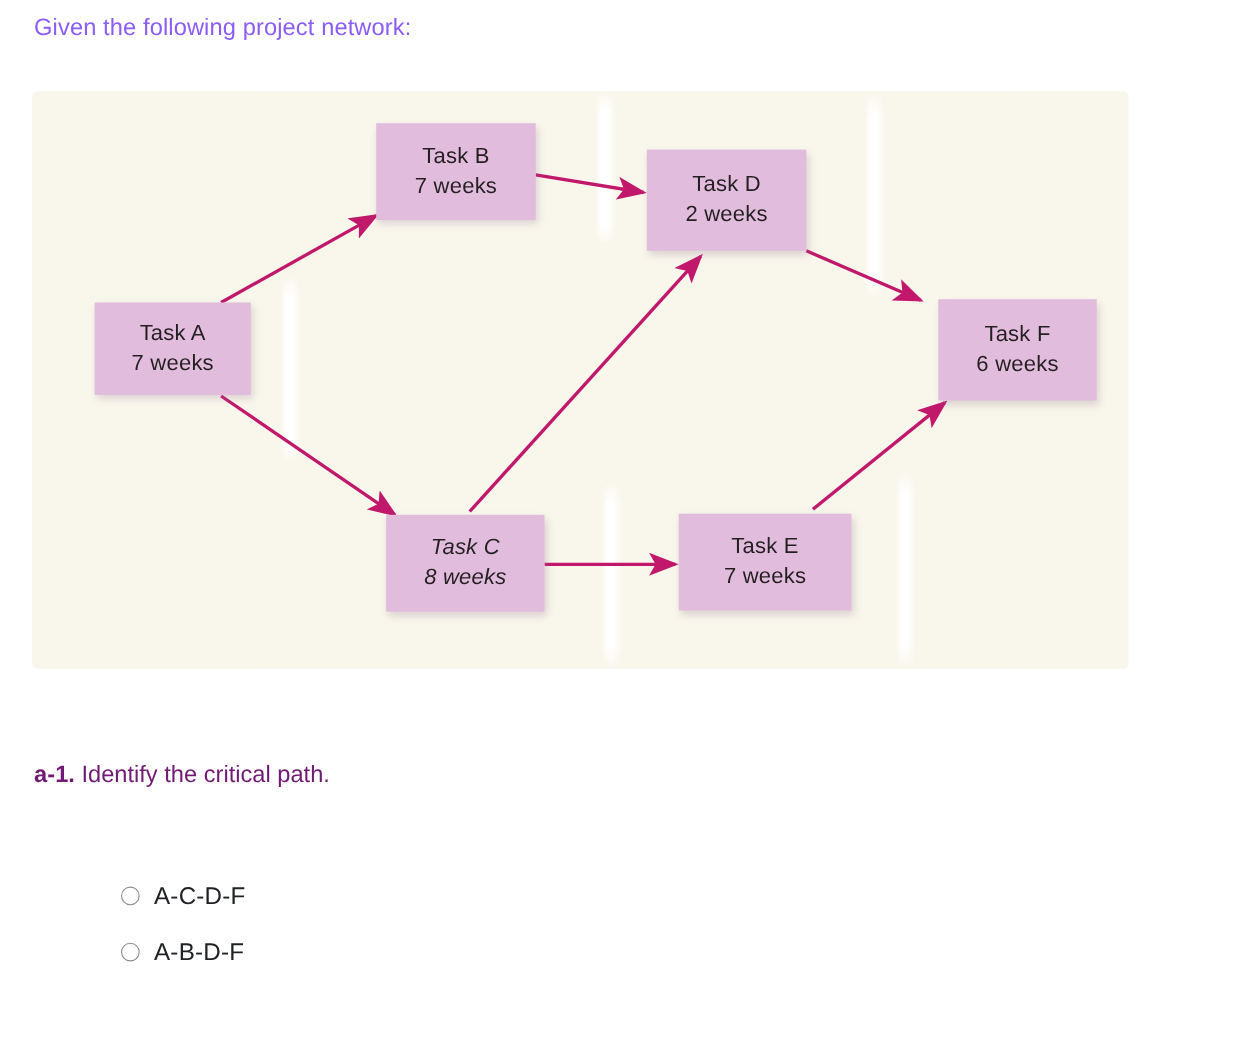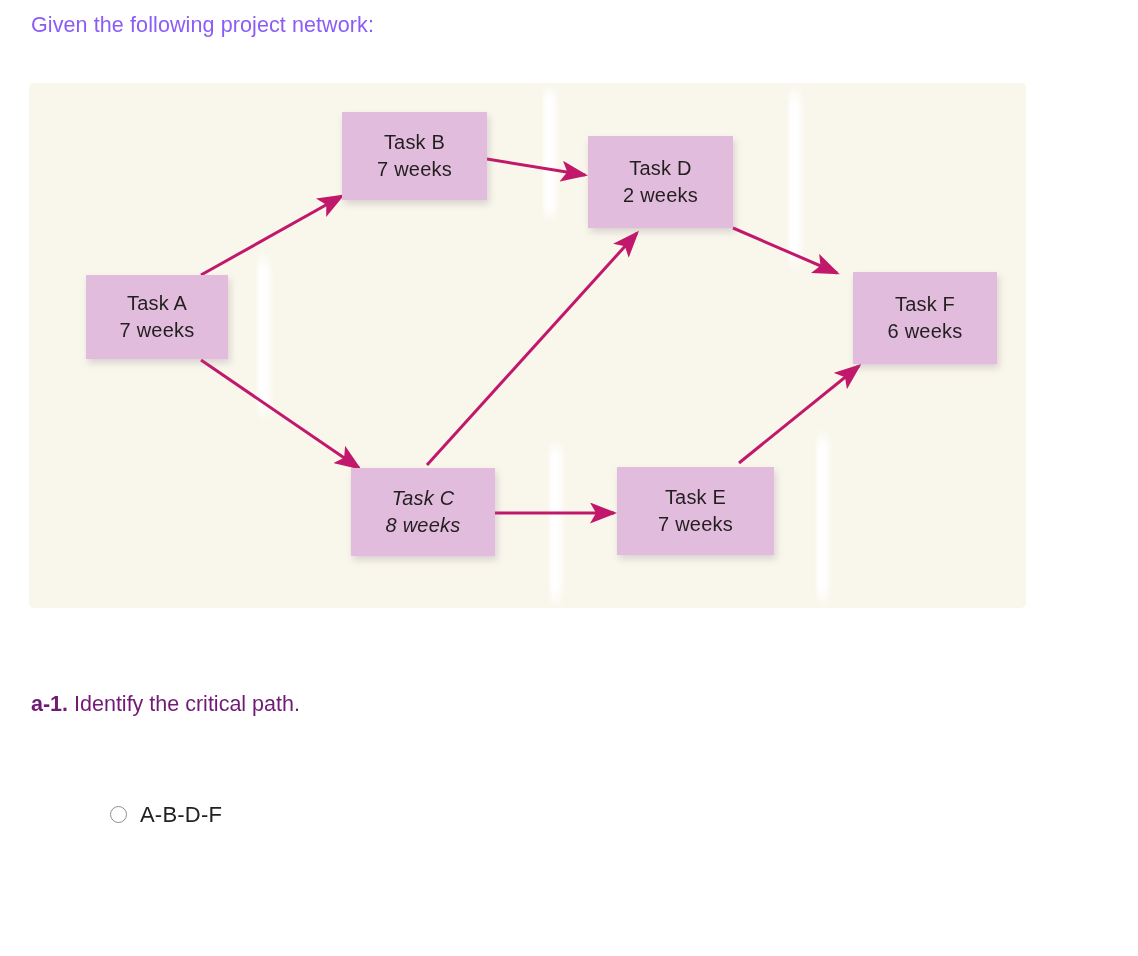--- a/index.html
+++ b/index.html
@@ -183,20 +183,24 @@
   </div>
 
 </div>
 
 <div id="question-line">
   <span class="q-label">a-1.</span><span class="q-text"> Identify the critical path.</span>
 </div>
 
 <div id="options-list">
 
+  <div class="option-row">
+    <span class="radio-circle"></span>
+    <span class="option-label">A-C-D-F</span>
+  </div>
 
 
   <div class="option-row">
     <span class="radio-circle"></span>
     <span class="option-label">A-B-D-F</span>
   </div>
 
 </div>
 
 </body></html>

